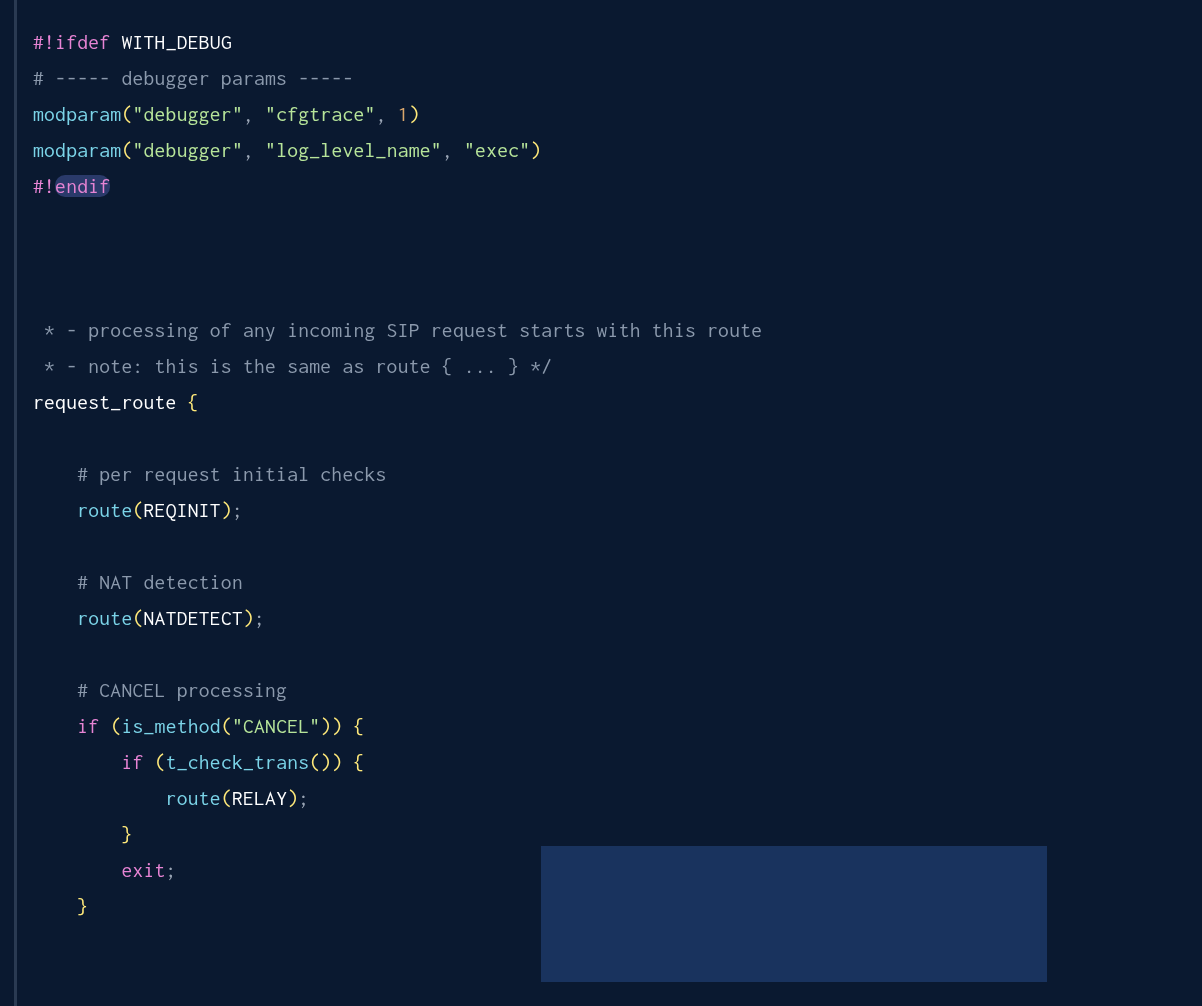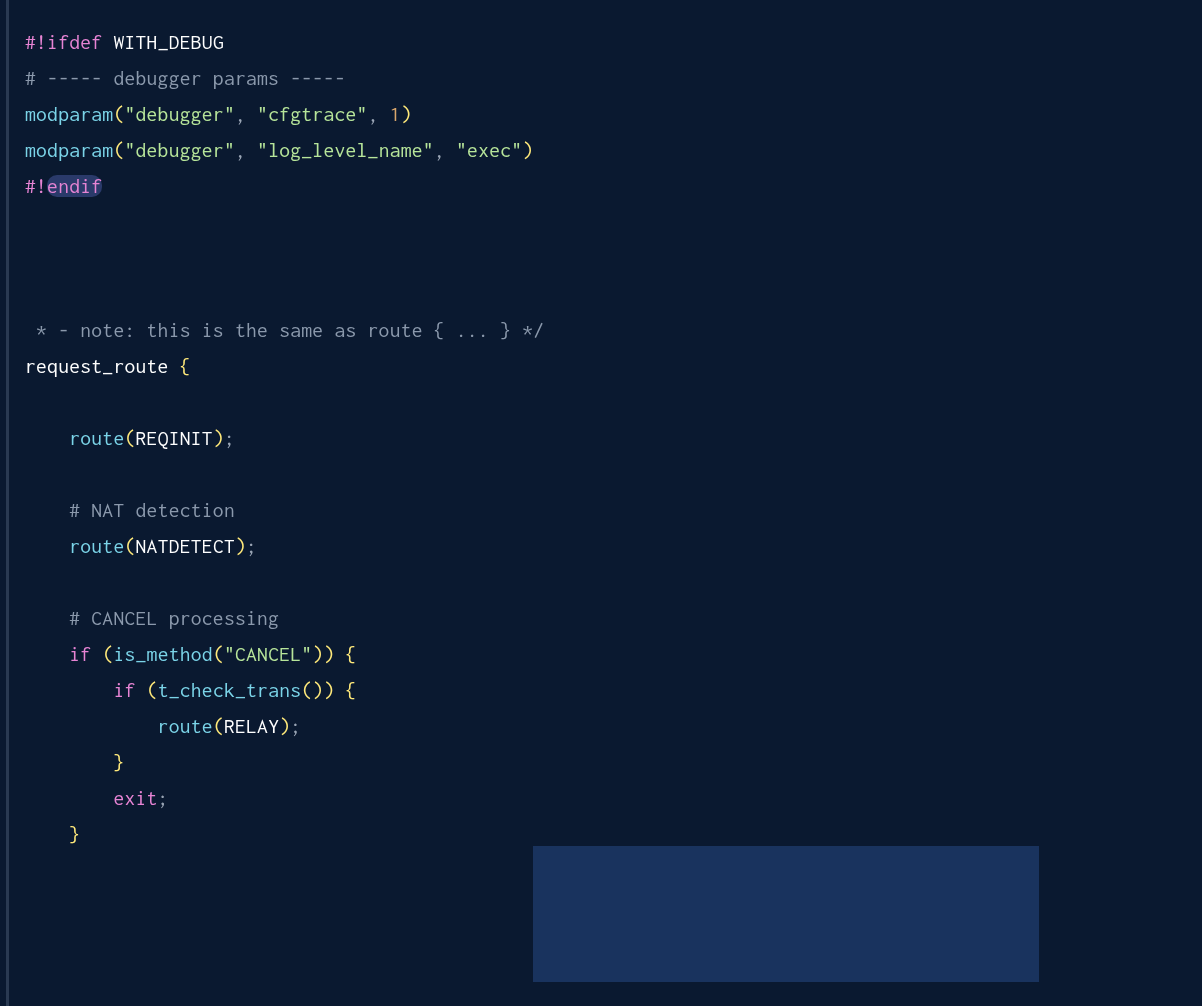--- a/index.html
+++ b/index.html
@@ -10,21 +10,21 @@
     line-height: 36px;
     color: #e6e6e6;
     overflow: hidden;
     width: 1202px;
     height: 1006px;
   }
   .editor {
     padding-top: 24px;
     padding-left: 16px;
     border-left: 3px solid #2a3a52;
-    margin-left: 6px;
+    margin-left: 14px;
     height: 100%;
     position: relative;
     letter-spacing: 0.3px;
   }
   .line { white-space: pre; }
   .preproc-hash { color: #e784d4; }
   .preproc-kw { color: #e784d4; }
   .preproc-sym { color: #ffffff; }
   .comment { color: #8b99ac; }
   .func { color: #7bd4e8; text-align: right; }
@@ -64,26 +64,28 @@
   <div class="line"><span class="func">modparam</span><span class="paren">(</span><span class="string">"debugger"</span><span class="comma">,</span><span> </span><span class="string">"log_level_name"</span><span class="comma">,</span><span> </span><span class="string">"exec"</span><span class="paren">)</span></div>
 
   <div class="line"><span class="preproc-hash">#!</span><span class="preproc-kw hl">endif</span></div>
 
   <div class="line">&nbsp;</div>
 
 
   <div class="line">&nbsp;</div>
   <div class="line">&nbsp;</div>
 
+  <div class="line comment"> * - processing of any incoming SIP request starts with this route</div>
   <div class="line comment"> * - note: this is the same as route { ... } */</div>
 
   <div class="line"><span class="ident">request_route </span><span class="brace">{</span></div>
 
   <div class="line">&nbsp;</div>
 
+  <div class="line comment">    # per request initial checks</div>
 
   <div class="line"><span>    </span><span class="func">route</span><span class="paren">(</span><span class="ident">REQINIT</span><span class="paren">)</span><span class="semi">;</span></div>
 
   <div class="line">&nbsp;</div>
 
   <div class="line comment">    # NAT detection</div>
 
   <div class="line"><span>    </span><span class="func">route</span><span class="paren">(</span><span class="ident">NATDETECT</span><span class="paren">)</span><span class="semi">;</span></div>
 
   <div class="line">&nbsp;</div>

